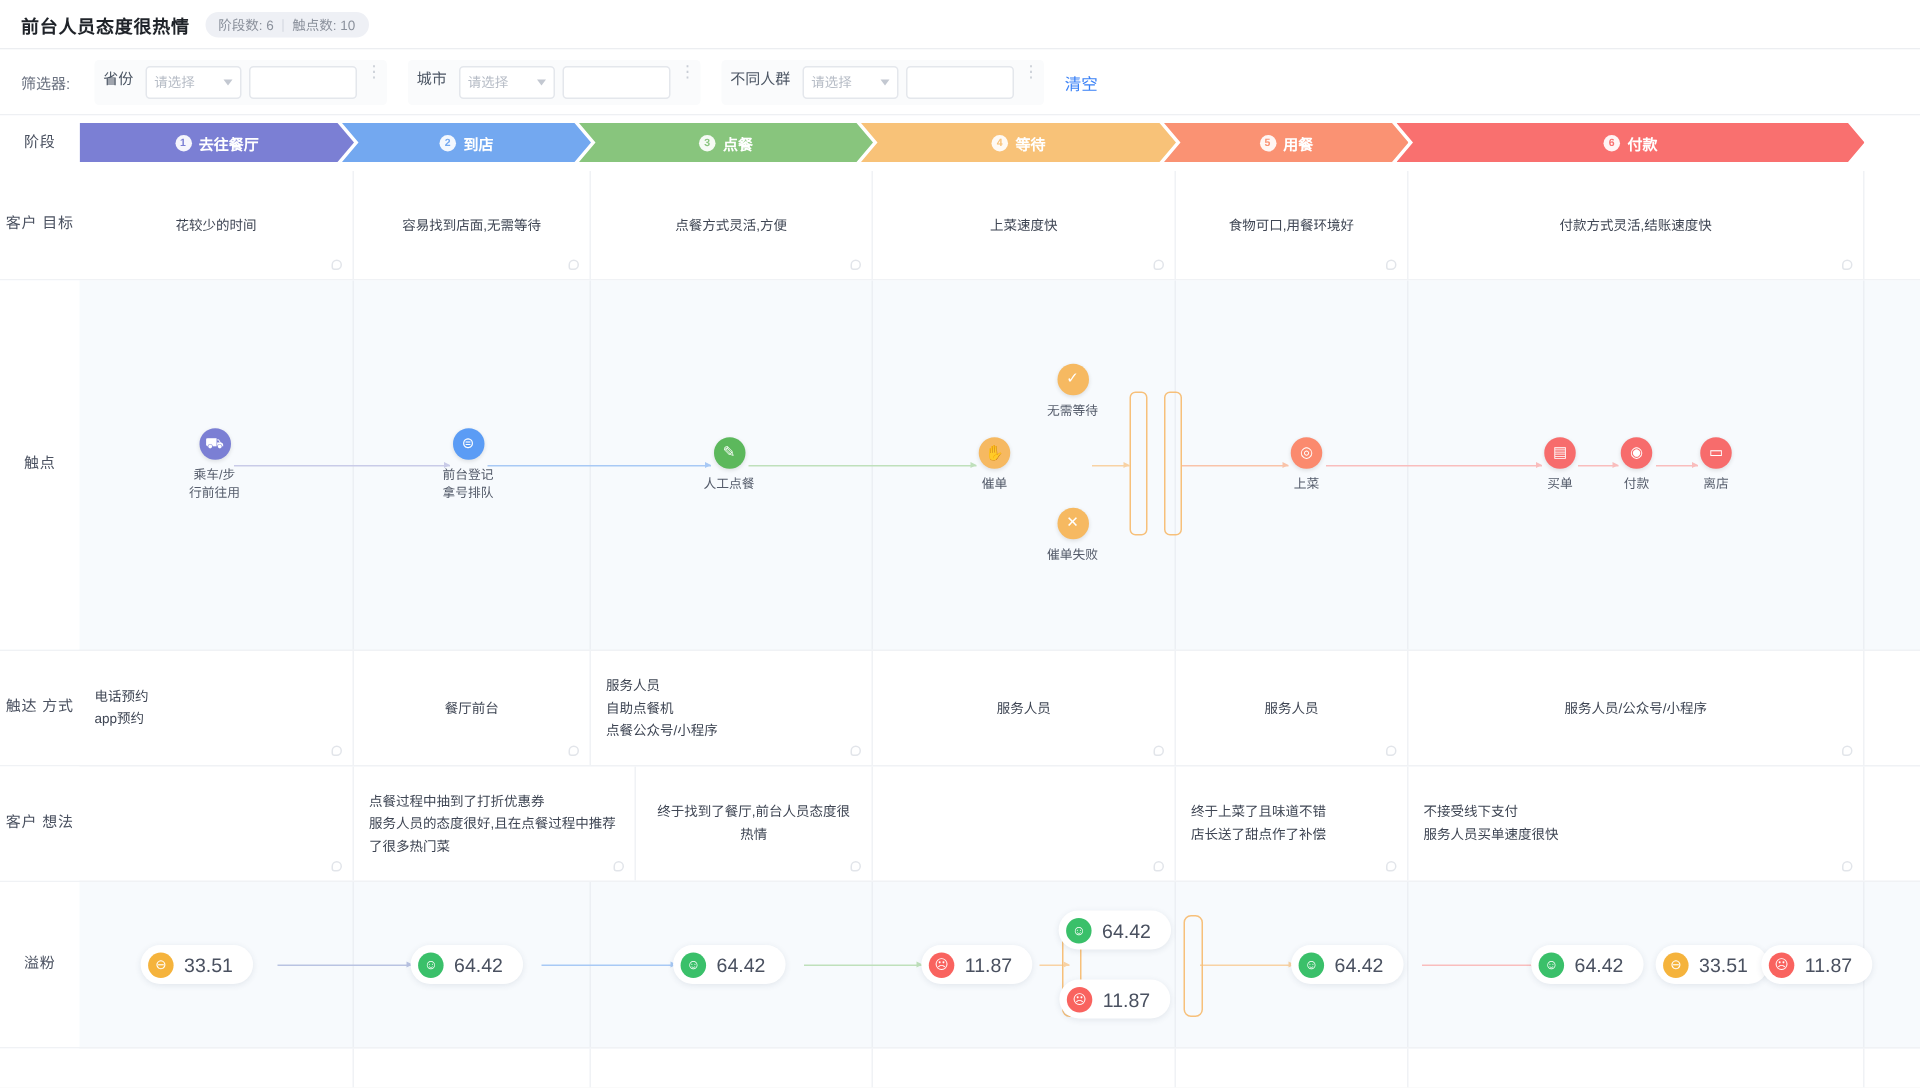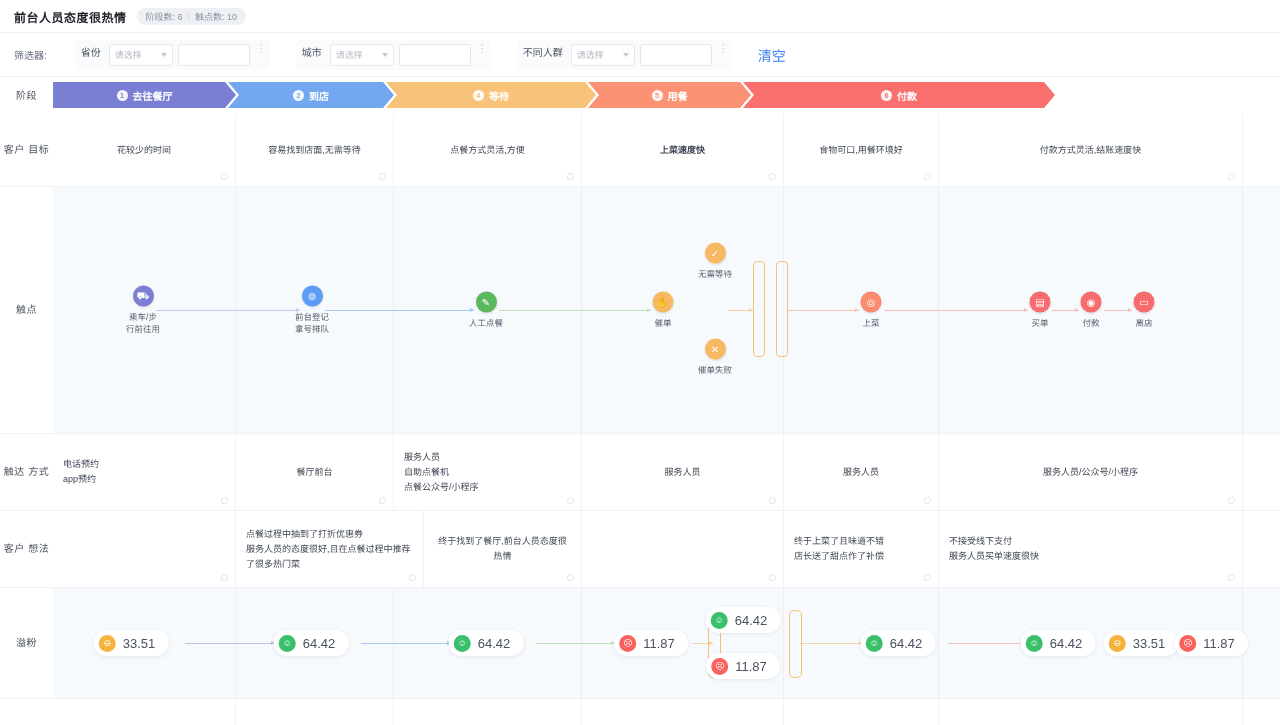--- a/index.html
+++ b/index.html
@@ -42,21 +42,21 @@
 
   
   .filterbar {
     height: 44px;
     background: #fff;
     margin: 0;
     border-bottom: 1px solid #eef0f3;
     display: flex;
     align-items: center;
     padding: 0 14px;
-    gap: 12px;
+    gap: 0;
   }
   .filter-label {
     font-size: 10px;
     color: #6b7280;
     margin-right: 16px;
     white-space: nowrap;
   }
   .filter-group {
     display: flex;
     align-items: flex-start;
@@ -101,21 +101,21 @@
   }
   .dots {
     color: #c9ced6;
     font-size: 11px;
     letter-spacing: 0;
     line-height: 8px;
     width: 8px;
     text-align: center;
   }
   .clear-link {
-    font-size: 14px;
+    font-size: 11px;
     color: #3b82f6;
     cursor: pointer;
   }
 
   
   .board {
     background: #fff;
     margin: 0;
     width: 1280px;
     height: 648px;
@@ -371,20 +371,24 @@
     <div class="row-label">阶段</div>
     <div class="row-cells" style="padding-right:37px;">
       <div class="stage-strip" id="stage-strip">
           <div class="stage" style="background: rgb(123, 127, 212); width: 183px;">
             <span class="stage-num" style="color: rgb(123, 127, 212);">1</span>
             <span>去往餐厅</span>
           </div>
           <div class="stage" style="background: rgb(115, 168, 240); width: 166px;">
             <span class="stage-num" style="color: rgb(115, 168, 240);">2</span>
             <span>到店</span>
+          </div>
+          <div class="stage" style="background: rgb(136, 197, 125); width: 196px;">
+            <span class="stage-num" style="color: rgb(136, 197, 125);">3</span>
+            <span>点餐</span>
           </div>
           <div class="stage" style="background: rgb(248, 194, 120); width: 210px;">
             <span class="stage-num" style="color: rgb(248, 194, 120);">4</span>
             <span>等待</span>
           </div>
           <div class="stage" style="background: rgb(250, 146, 115); width: 163px;">
             <span class="stage-num" style="color: rgb(250, 146, 115);">5</span>
             <span>用餐</span>
           </div>
           <div class="stage" style="background: rgb(249, 112, 111); width: 312px;">
@@ -404,21 +408,21 @@
           <span class="note-dot"></span>
         </div>
         <div class="cell" style="width: 158px;">
           <div class="cell-text">容易找到店面,无需等待</div>
           <span class="note-dot"></span>
         </div>
         <div class="cell" style="width: 188px;">
           <div class="cell-text">点餐方式灵活,方便</div>
           <span class="note-dot"></span>
         </div>
-        <div class="cell" style="width: 202px; font-weight: bold;">
+        <div class="cell" style="width: 202px;">
           <div class="cell-text">上菜速度快</div>
           <span class="note-dot"></span>
         </div>
         <div class="cell" style="width: 155px;">
           <div class="cell-text">食物可口,用餐环境好</div>
           <span class="note-dot"></span>
         </div>
         <div class="cell" style="width: 304px;">
           <div class="cell-text">付款方式灵活,结账速度快</div>
           <span class="note-dot"></span>

